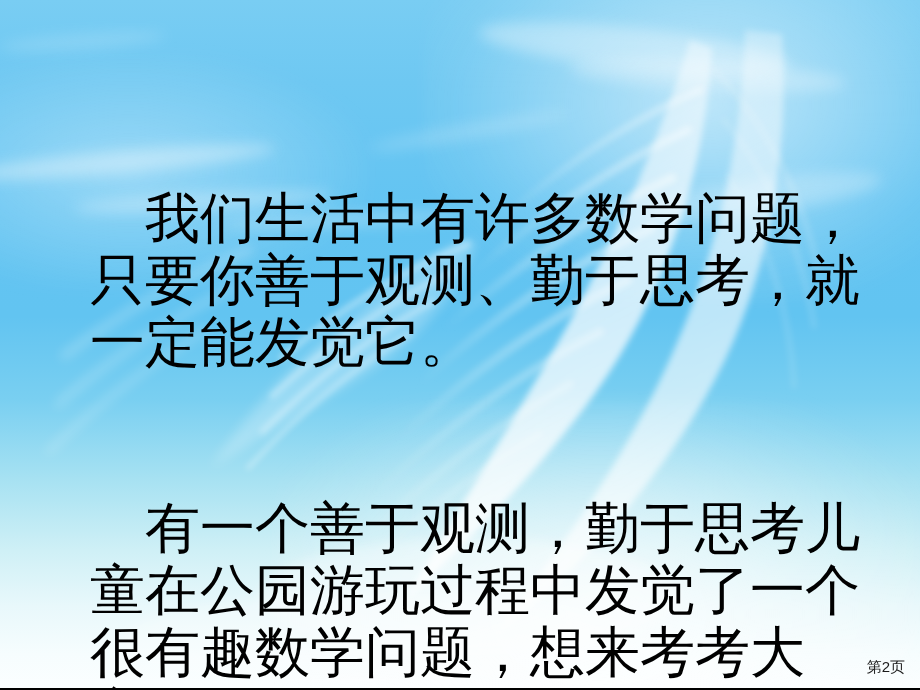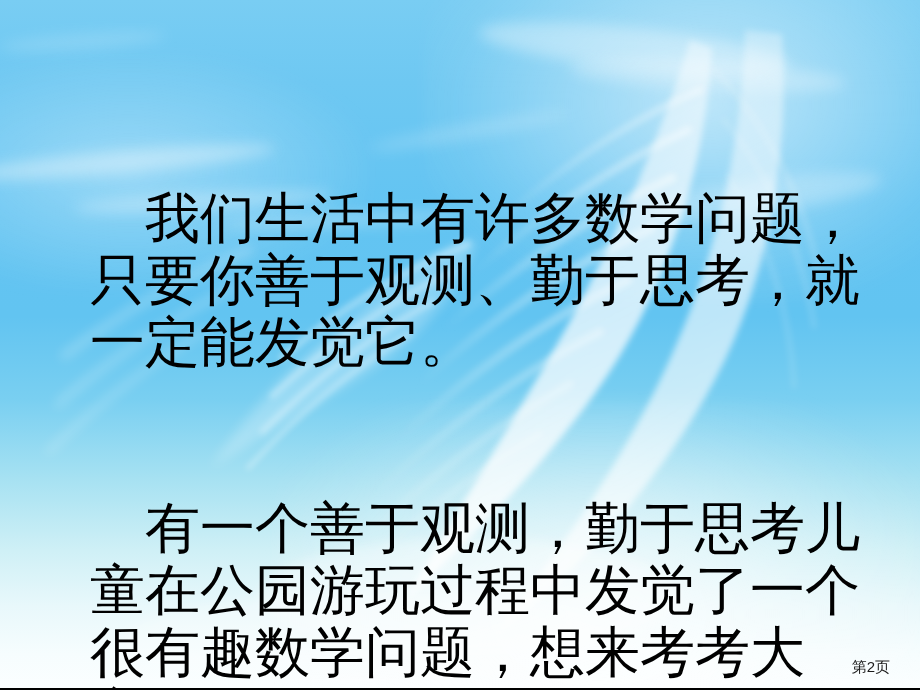--- a/index.html
+++ b/index.html
@@ -121,21 +121,21 @@
     font-family: "Liberation Serif", "DejaVu Serif", serif;
     white-space: pre-wrap;
     text-rendering: geometricPrecision;
   }
   .para { margin: 0; }
   .para + .para { margin-top: 0; }
 
   
   .page-number {
     position: absolute;
-    right: 30px;
+    right: 15px;
     bottom: 12px;
     font-family: "Liberation Sans", "DejaVu Sans", sans-serif;
     font-size: 15px;
     line-height: 18px;
     color: #1a1a1a;
     letter-spacing: 0px;
   }
 </style>
 </head>
 <body>

